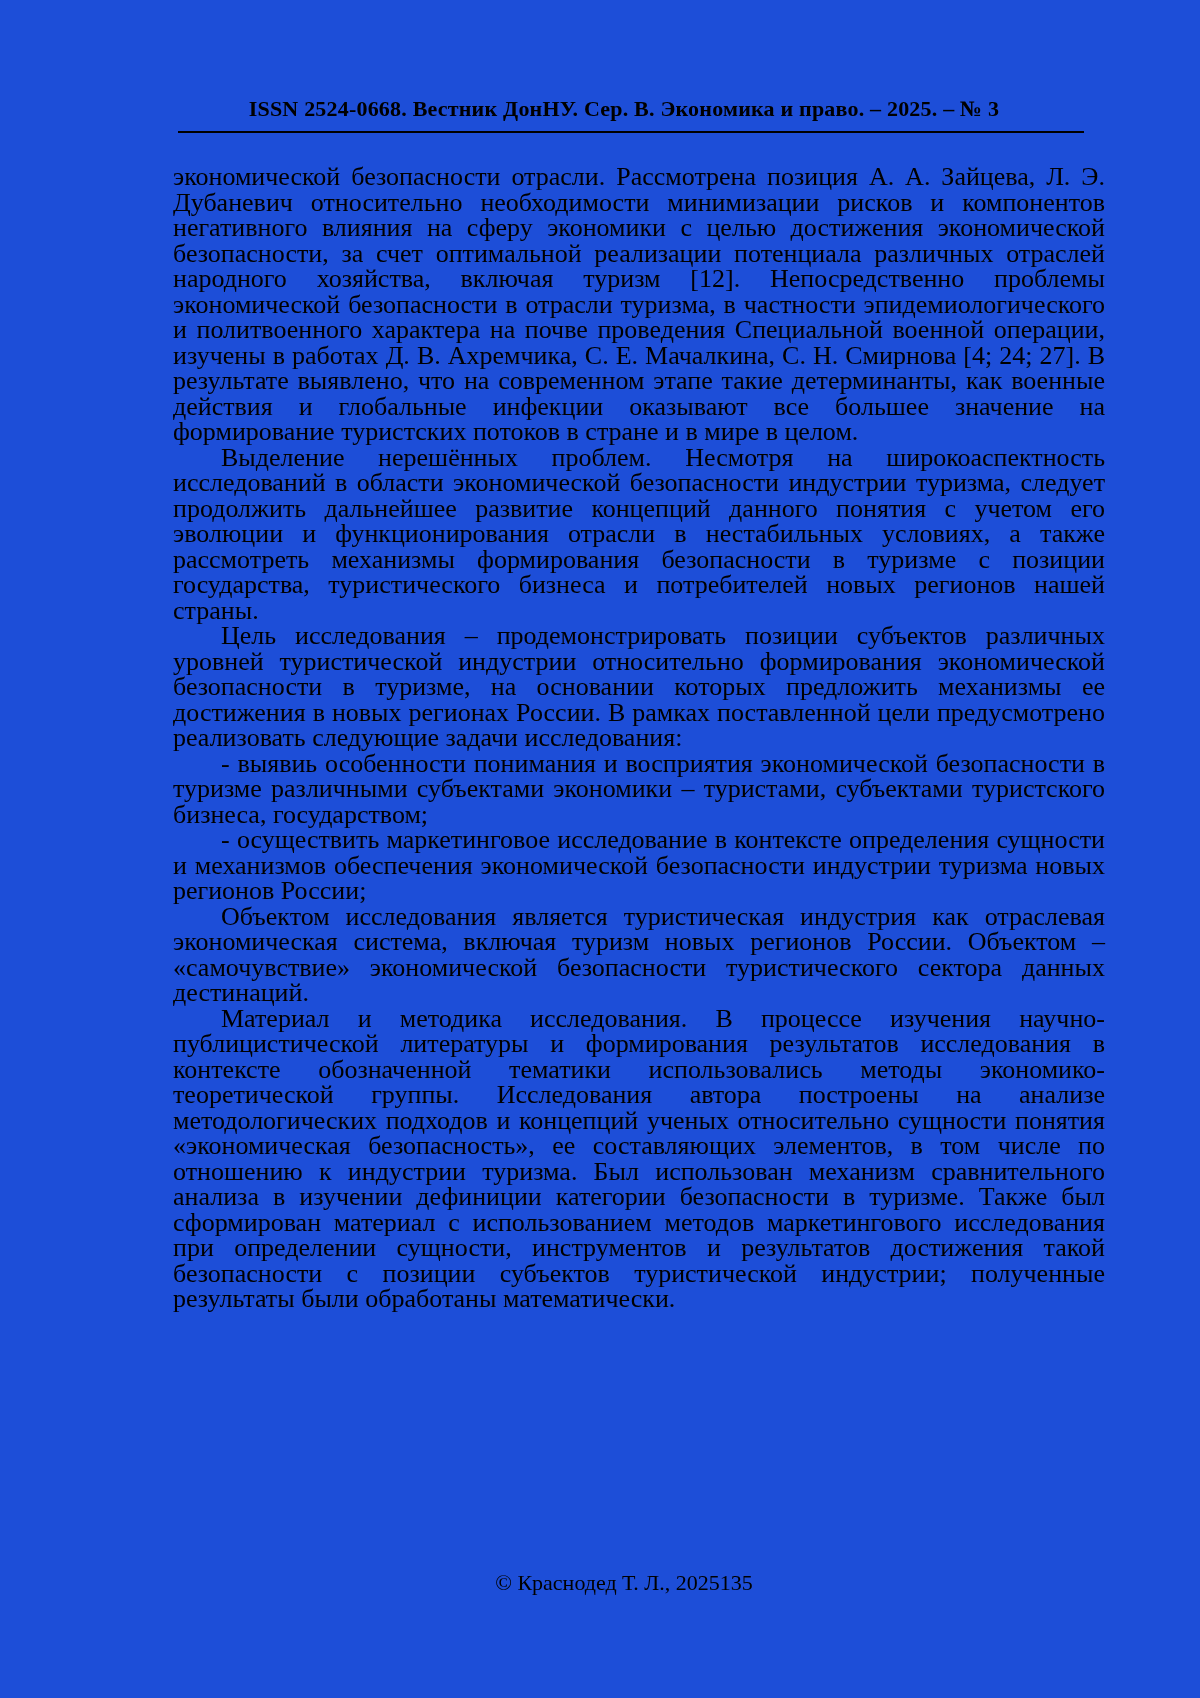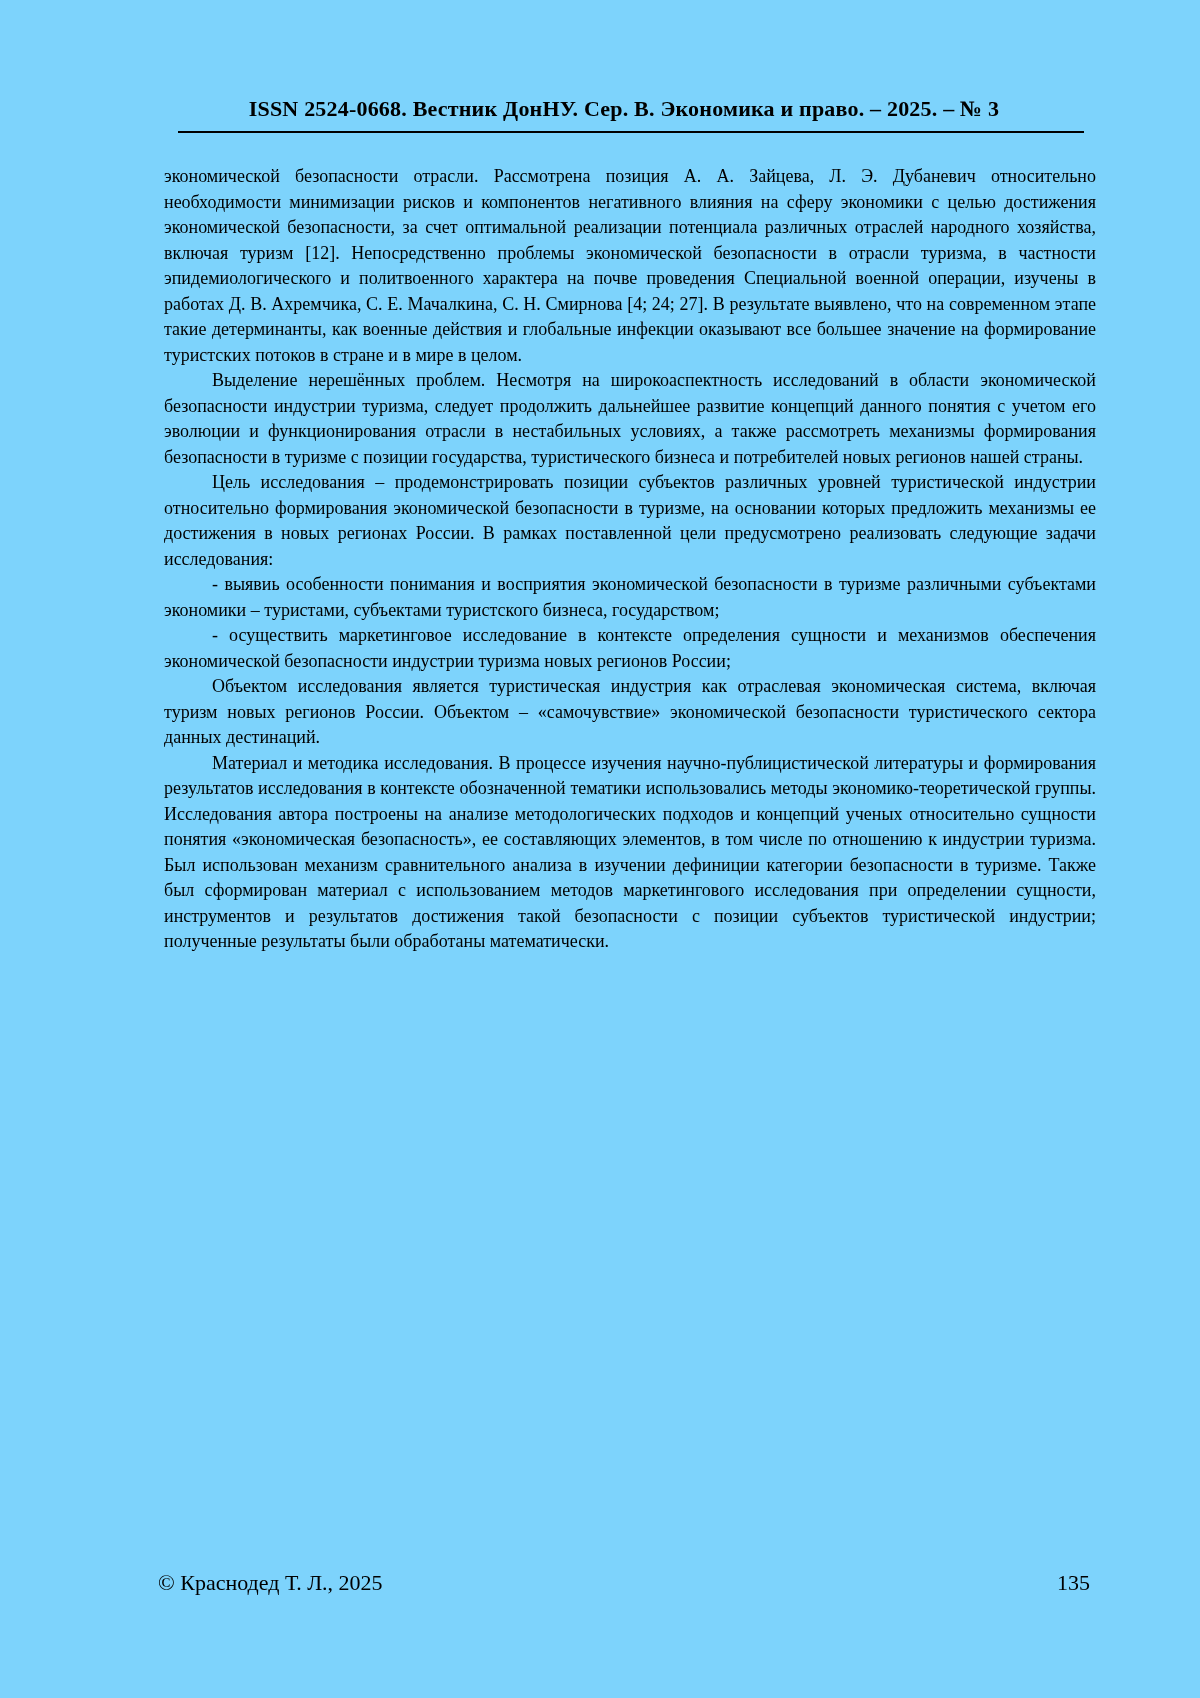--- a/index.html
+++ b/index.html
@@ -8,21 +8,21 @@
     background: #ffffff;
   }
   body {
     font-family: "Liberation Serif", "DejaVu Serif", serif;
     color: #000000;
   }
   .page {
     position: relative;
     width: 1200px;
     height: 1698px;
-    background: #7dd3fc;
+    background: #1d4ed8;
     overflow: hidden;
   }
   .running-header {
     position: absolute;
     top: 96px;
     left: 158px;
     width: 932px;
     text-align: center;
     font-weight: bold;
     font-size: 22px;
@@ -33,43 +33,43 @@
     position: absolute;
     top: 131px;
     left: 178px;
     width: 906px;
     height: 0;
     border-top: 2px solid #000000;
   }
   .article-body {
     position: absolute;
     top: 164px;
-    left: 164px;
+    left: 173px;
     width: 932px;
-    font-size: 18px;
+    font-size: 26px;
     line-height: 25.5px;
     text-align: justify;
   }
   .article-body p {
     margin: 0;
     padding: 0;
   }
   .article-body p.indent {
     text-indent: 48px;
   }
   .article-body b {
     font-weight: normal;
   }
   .page-footer {
     position: absolute;
     top: 1570px;
     left: 158px;
     width: 932px;
     display: flex;
-    justify-content: space-between;
+    justify-content: center;
     align-items: baseline;
     font-size: 22px;
     line-height: 26px;
   }
 </style>
 </head>
 <body>
 
 <div class="page">
 

